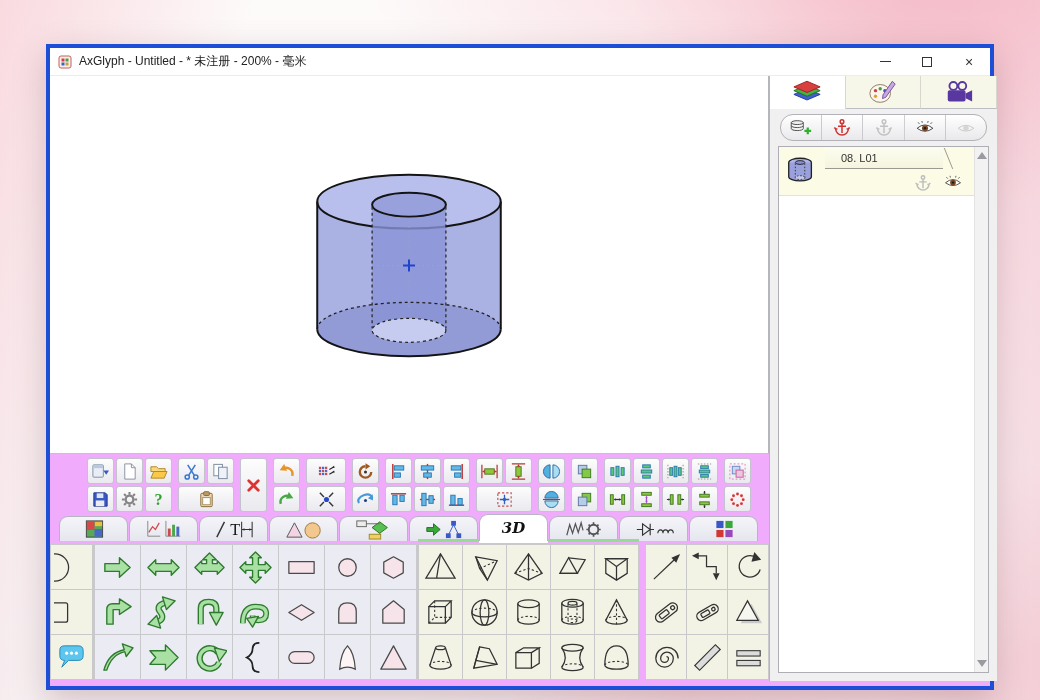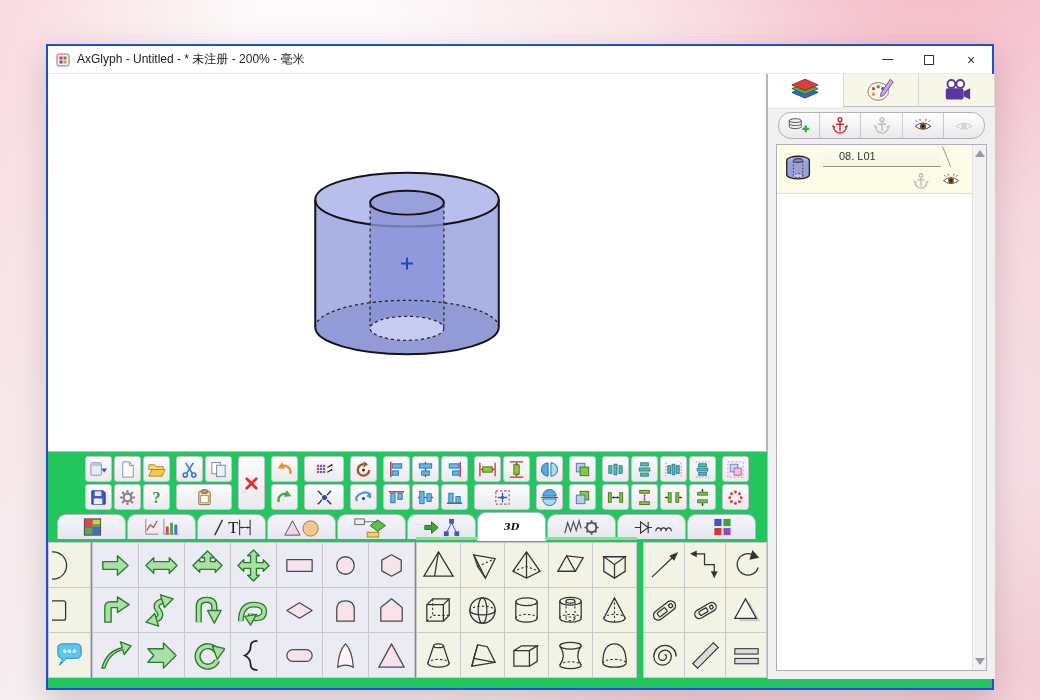--- a/index.html
+++ b/index.html
@@ -9,21 +9,21 @@
     background:
       radial-gradient(900px 420px at 88% -8%, rgba(243,166,182,.55), transparent 62%),
       linear-gradient(108deg, rgba(246,192,202,.55) 0%, rgba(255,253,253,0) 20%),
       linear-gradient(108deg, transparent 58%, rgba(243,185,197,.30) 72%, transparent 88%),
       linear-gradient(70deg, transparent 68%, rgba(240,172,190,.42) 94%),
       linear-gradient(160deg, transparent 78%, rgba(242,180,192,.40) 95%),
       linear-gradient(180deg,#fdfafa,#f6eff1);
   }
   #app-window{
     position:absolute; left:46px; top:44px; width:948px; height:646px;
-    background:#22c55e; border:2px solid #1d4ed8;
+    background:#f0abfc; border:4px solid #1d4ed8;
     box-shadow:0 10px 30px rgba(130,85,95,.30);
   }
   
   #titlebar{ position:absolute; left:0; top:0; width:100%; height:28px; background:#fff;
     display:flex; align-items:center; padding-left:7px; border-bottom:1px solid #ececec;}
   #titlebar .app-icon{ width:16px; height:16px; margin-right:6px; flex:0 0 auto;}
   #titlebar .title-text{ font-size:12px; color:#222; white-space:nowrap;}
   #win-controls{ margin-left:auto; display:flex; height:100%;}
   .win-btn{ width:42px; height:100%; display:flex; align-items:center; justify-content:center; cursor:default;}
   .glyph-min{ width:11px; height:1px; background:#333; display:block;}
@@ -42,21 +42,21 @@
     background:linear-gradient(#fdfdfd,#e9e9ef); display:flex; align-items:center; justify-content:center;}
   .tbtn svg{ width:19px; height:19px;}
   .tbtn.tall{ height:54px;}
   
   #tabstrip{ position:absolute; left:0; top:466px; width:719px; height:27px; display:flex; padding-left:9px; align-items:flex-end;}
   .dtab{ width:69px; height:25px; margin-right:1px; border:1px solid #b6b6c2; border-bottom:none;
     border-radius:9px 9px 0 0; background:linear-gradient(#f4f4f9,#e6e6ef);
     display:flex; align-items:center; justify-content:center; position:relative;}
   .dtab svg{ width:42px; height:21px;}
   .dtab.active{ background:#fff; height:27px; z-index:2; box-shadow:0 2px 0 #fff;}
-  .dtab.active .dtab-label{ font-family:"DejaVu Serif","Liberation Serif",serif; font-style:italic; font-weight:600; font-size:10px; color:#111;}
+  .dtab.active .dtab-label{ font-family:"DejaVu Serif","Liberation Serif",serif; font-style:italic; font-weight:600; font-size:15px; color:#111;}
   
   #palette{ position:absolute; left:0; top:495px; width:719px; height:137px;}
   .psection{ position:absolute; top:1px; display:grid; border:1px solid #c9c9cc; background:#c9c9cc; gap:1px;}
   .pcell{ display:flex; align-items:center; justify-content:center; overflow:hidden;}
   .pcell svg{ width:35px; height:35px;}
   .bg-cream .pcell{ background:#f3f3e5;}
   .bg-lav .pcell{ background:#ebebf3;}
   #active-underline{ position:absolute; left:368px; top:-4px; width:220px; height:3px; background:#93dd93;}
   
   #rpanel{ position:absolute; left:719px; top:28px; width:228px; height:605px;

